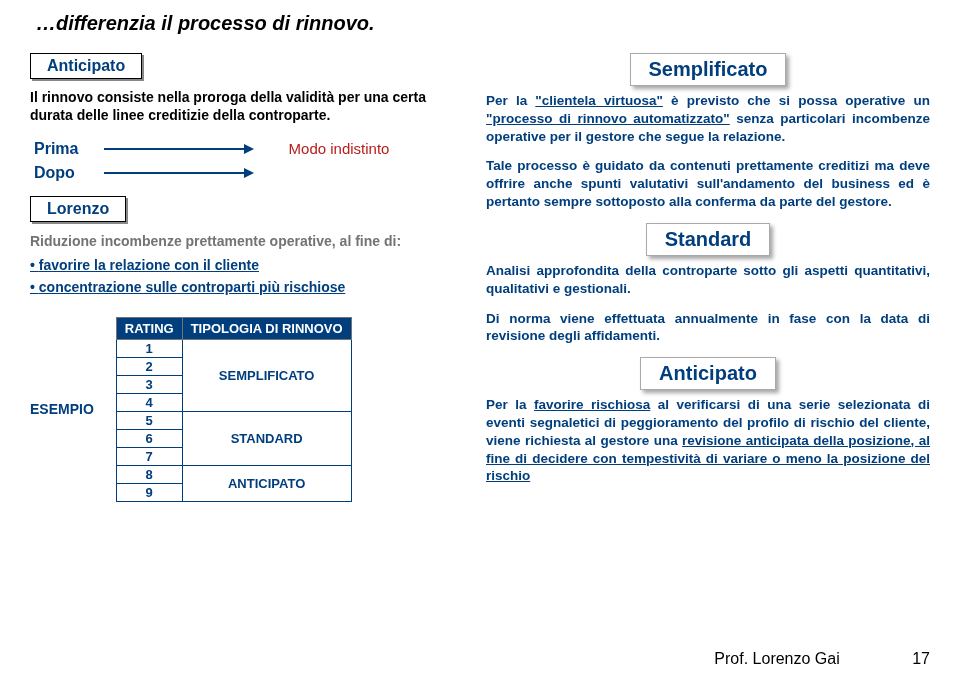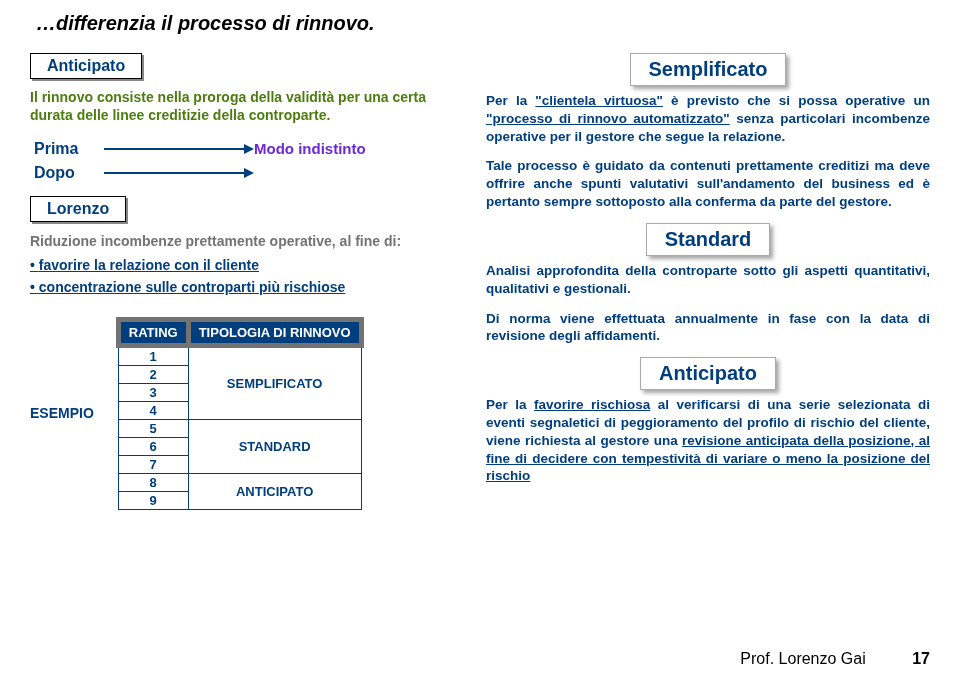--- a/index.html
+++ b/index.html
@@ -35,43 +35,43 @@
     border: 1px solid #000;
     display: inline-block;
     padding: 3px 16px;
     background: #fff;
     font-weight: bold;
     color: #003e7e;
     font-size: 16px;
     box-shadow: 2px 2px 0 #888;
   }
   .def-text {
-    color: #4d7c0f;
+    color: #000000;
     font-weight: bold;
     font-size: 14px;
     margin: 10px 0 16px 0;
     line-height: 1.25;
   }
   .arrow-row {
     display: flex;
     align-items: center;
     margin: 6px 4px;
   }
   .row-label {
     color: #003e7e;
     font-weight: bold;
     font-size: 16px;
     width: 70px;
   }
   .arrow-svg { flex: 0 0 auto; }
   .row-right {
-    color: #6d28d9;
-    font-weight: bold;
+    color: #b91c1c;
+    font-weight: normal;
     font-size: 15px;
-    text-align: left;
+    text-align: center;
     width: 170px;
     line-height: 1.15;
   }
   .vant-box { margin-top: 8px; margin-bottom: 10px; }
   .blue-text {
     color: #737373;
     font-weight: bold;
     font-size: 14px;
     line-height: 1.35;
   }
@@ -98,21 +98,21 @@
   }
   table.rating {
     border-collapse: collapse;
     font-size: 13px;
     font-weight: bold;
   }
   table.rating th {
     background: #003e7e;
     color: #fff;
     padding: 3px 8px;
-    border: 5px solid #737373;
+    border: 1px solid #737373;
     font-weight: bold;
   }
   table.rating td {
     border: 1px solid #003e7e;
     padding: 1px 8px;
     text-align: center;
     color: #003e7e;
   }
   table.rating td.tipo {
     color: #003e7e;
@@ -148,22 +148,21 @@
     position: absolute;
     bottom: 10px;
     left: 0;
     right: 30px;
     text-align: right;
     font-family: "Comic Sans MS", cursive, sans-serif;
     font-size: 16px;
   }
   .footer .page {
     display: inline-block;
-    margin-left: 42px;
-    font-weight: bold;
+    margin-left: 68px;
   }
 </style>
 </head>
 <body>
 
 <div class="slide">
   <div class="title">…differenzia il processo di rinnovo.</div>
 
   <div class="columns">
 

